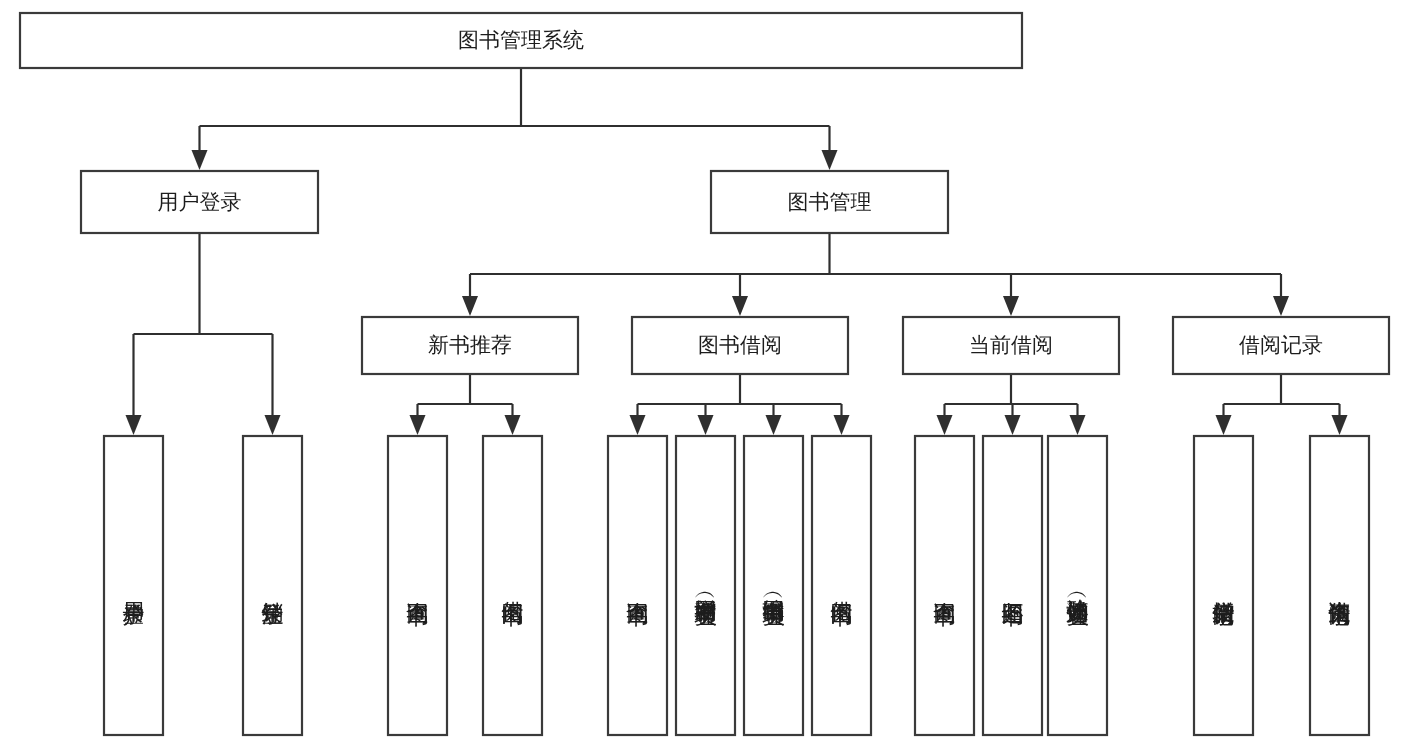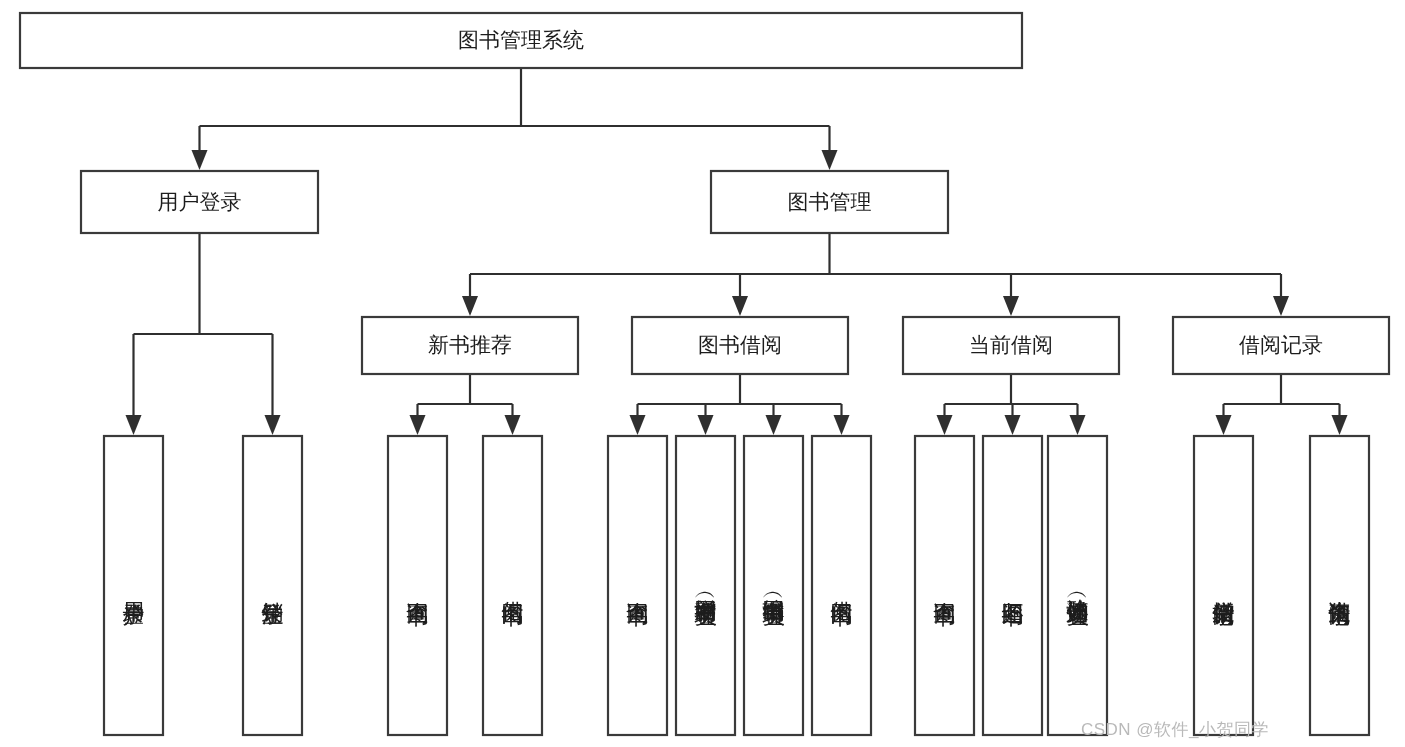--- a/index.html
+++ b/index.html
@@ -202,14 +202,13 @@
       <div class="leaf-label-wrap" style="left: 1048px; top: 436px; width: 59px; height: 299px;">
         <span class="leaf-label">确认归还（管理员）</span>
       </div>
       <div class="leaf-label-wrap" style="left: 1194px; top: 436px; width: 59px; height: 299px;">
         <span class="leaf-label">新增借阅记录</span>
       </div>
       <div class="leaf-label-wrap" style="left: 1310px; top: 436px; width: 59px; height: 299px;">
         <span class="leaf-label">查询借阅记录</span>
       </div>
     </div>
-  <div class="watermark">CSDN @软件_小贺同学</div>
 </div>
 
 </body></html>

